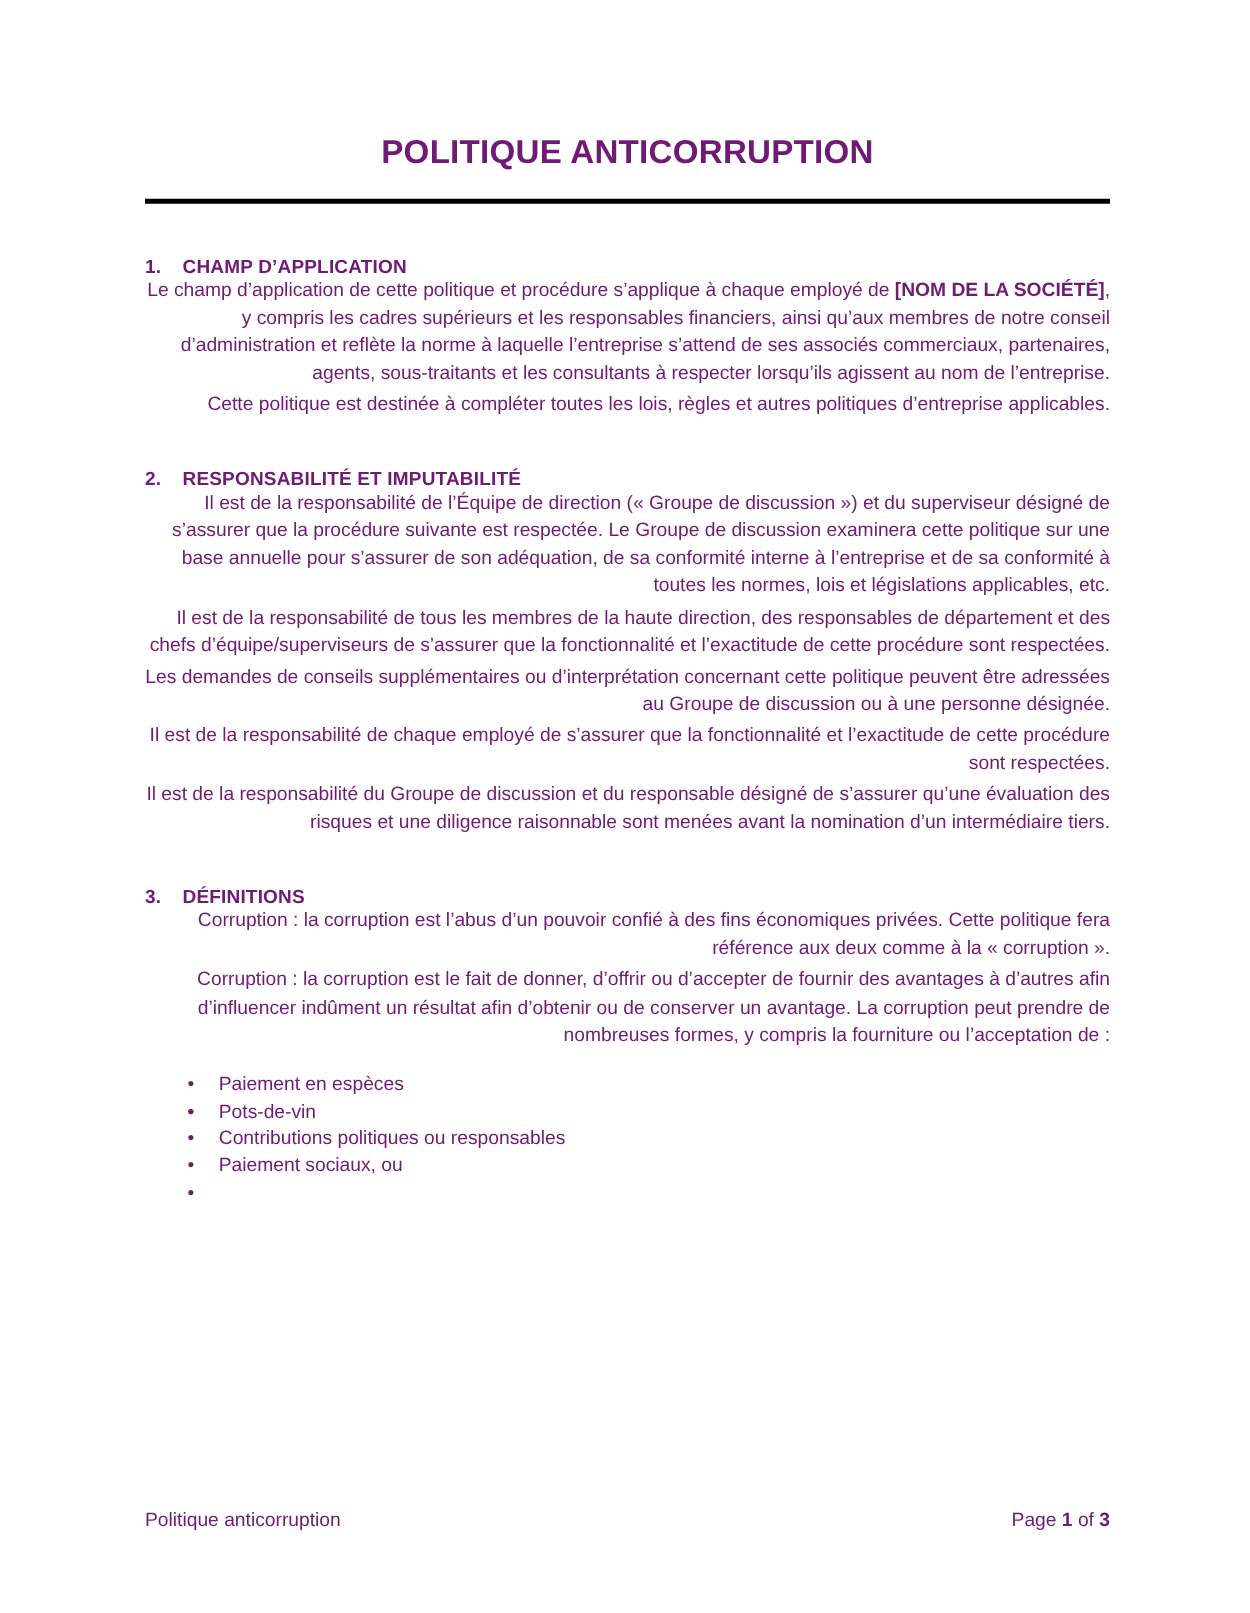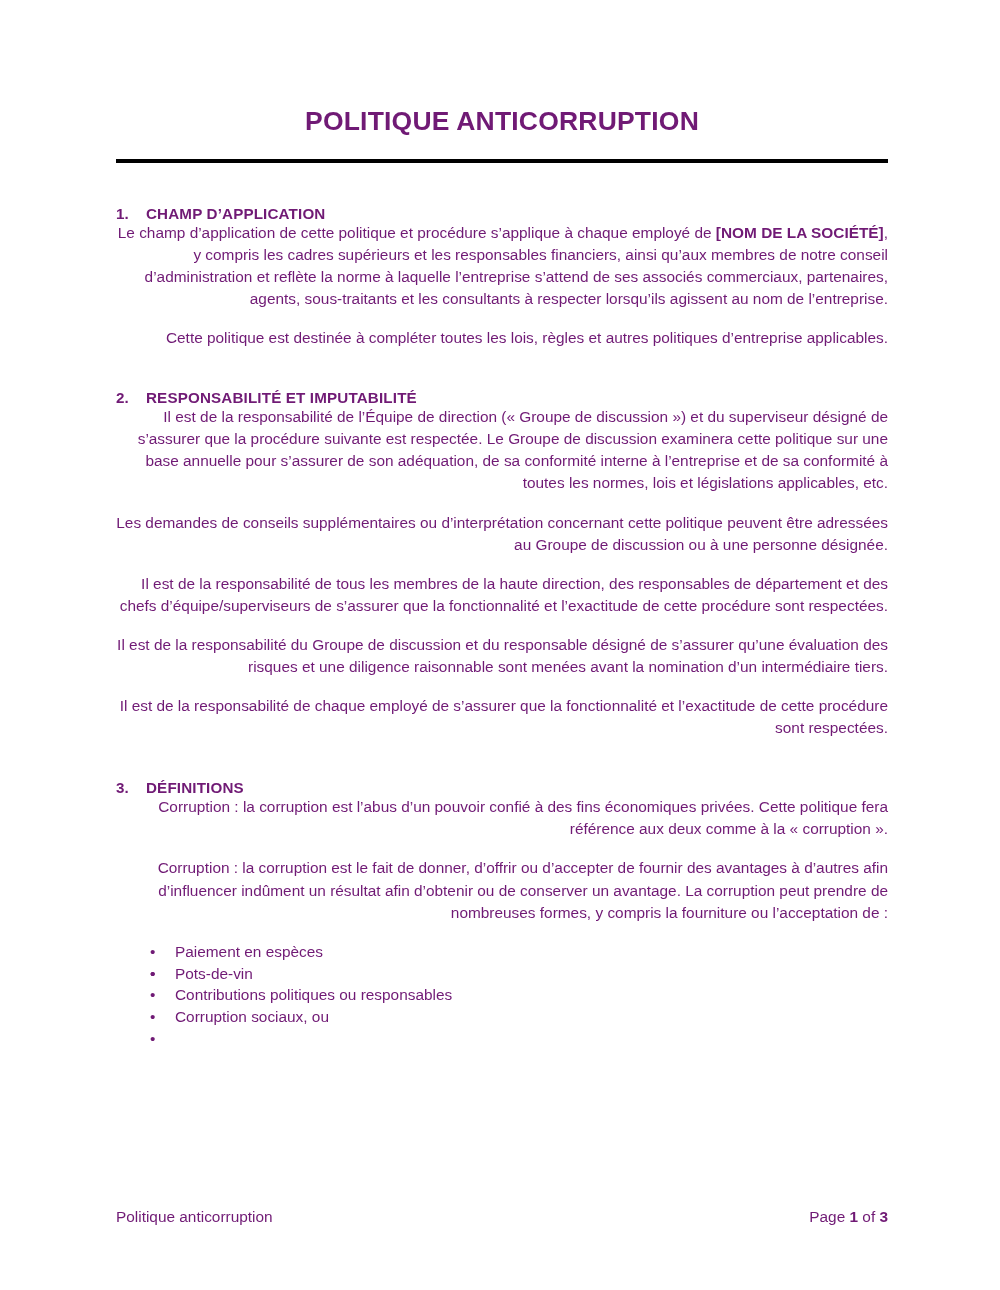--- a/index.html
+++ b/index.html
@@ -61,21 +61,21 @@
   }
 
   
   p.body {
     font-size: 15.4px;
     line-height: 1.435;
     margin: 0;
     text-align: right;
   }
   p.body + p.body {
-    margin-top: 17px;
+    margin-top: 3px;
   }
   .gap-after-heading { margin-top: 20px; }
   .gap-before-heading { margin-top: 40px; }
   .gap-before-heading-b { margin-top: 42px; }
 
   b { font-weight: bold; }
 
   
   ul.bullets {
     list-style: none;
@@ -127,39 +127,39 @@
     <p class="body gap-after-heading"><span>Le champ d’application de cette politique et procédure s’applique à chaque employé de </span><b>[NOM DE LA SOCIÉTÉ]</b><span>, y compris les cadres supérieurs et les responsables financiers, ainsi qu’aux membres de notre conseil d’administration et reflète la norme à laquelle l’entreprise s’attend de ses associés commerciaux, partenaires, agents, sous-traitants et les consultants à respecter lorsqu’ils agissent au nom de l’entreprise.</span></p>
 
     <p class="body">Cette politique est destinée à compléter toutes les lois, règles et autres politiques d’entreprise applicables.</p>
 
     <div class="section-heading gap-before-heading">
       <span class="sec-num">2.</span>
       <span class="sec-title">RESPONSABILITÉ ET IMPUTABILITÉ</span>
     </div>
 
     <p class="body gap-after-heading">Il est de la responsabilité de l’Équipe de direction (« Groupe de discussion ») et du superviseur désigné de s’assurer que la procédure suivante est respectée. Le Groupe de discussion examinera cette politique sur une base annuelle pour s’assurer de son adéquation, de sa conformité interne à l’entreprise et de sa conformité à toutes les normes, lois et législations applicables, etc.</p>
+    <p class="body">Il est de la responsabilité de tous les membres de la haute direction, des responsables de département et des chefs d’équipe/superviseurs de s’assurer que la fonctionnalité et l’exactitude de cette procédure sont respectées.</p>
     <p class="body">Les demandes de conseils supplémentaires ou d’interprétation concernant cette politique peuvent être adressées au Groupe de discussion ou à une personne désignée.</p>
-    <p class="body">Il est de la responsabilité de tous les membres de la haute direction, des responsables de département et des chefs d’équipe/superviseurs de s’assurer que la fonctionnalité et l’exactitude de cette procédure sont respectées.</p>
+    <p class="body">Il est de la responsabilité de chaque employé de s’assurer que la fonctionnalité et l’exactitude de cette procédure sont respectées.</p>
     <p class="body">Il est de la responsabilité du Groupe de discussion et du responsable désigné de s’assurer qu’une évaluation des risques et une diligence raisonnable sont menées avant la nomination d’un intermédiaire tiers.</p>
-    <p class="body">Il est de la responsabilité de chaque employé de s’assurer que la fonctionnalité et l’exactitude de cette procédure sont respectées.</p>
 
     <div class="section-heading gap-before-heading">
       <span class="sec-num">3.</span>
       <span class="sec-title">DÉFINITIONS</span>
     </div>
 
     <p class="body gap-after-heading">Corruption : la corruption est l’abus d’un pouvoir confié à des fins économiques privées. Cette politique fera référence aux deux comme à la « corruption ».</p>
     <p class="body">Corruption : la corruption est le fait de donner, d’offrir ou d’accepter de fournir des avantages à d’autres afin d’influencer indûment un résultat afin d’obtenir ou de conserver un avantage. La corruption peut prendre de nombreuses formes, y compris la fourniture ou l’acceptation de :</p>
 
     <ul class="bullets">
       <li><span class="bullet-mark">•</span><span>Paiement en espèces</span></li>
       <li><span class="bullet-mark">•</span></li>
       <li><span class="bullet-mark">•</span><span>Pots-de-vin</span></li>
       <li><span class="bullet-mark">•</span><span>Contributions politiques ou responsables</span></li>
-      <li><span class="bullet-mark">•</span><span>Corruption sociaux, ou</span></li>
+      <li><span class="bullet-mark">•</span><span>Paiement sociaux, ou</span></li>
       <li><span class="bullet-mark">•</span></li>
     </ul>
 
 
   </div>
 
   <div class="footer">
     <span>Politique anticorruption</span>
     <span class="page-num"><span>Page </span><b>1</b><span> of </span><b>3</b></span>
   </div>

